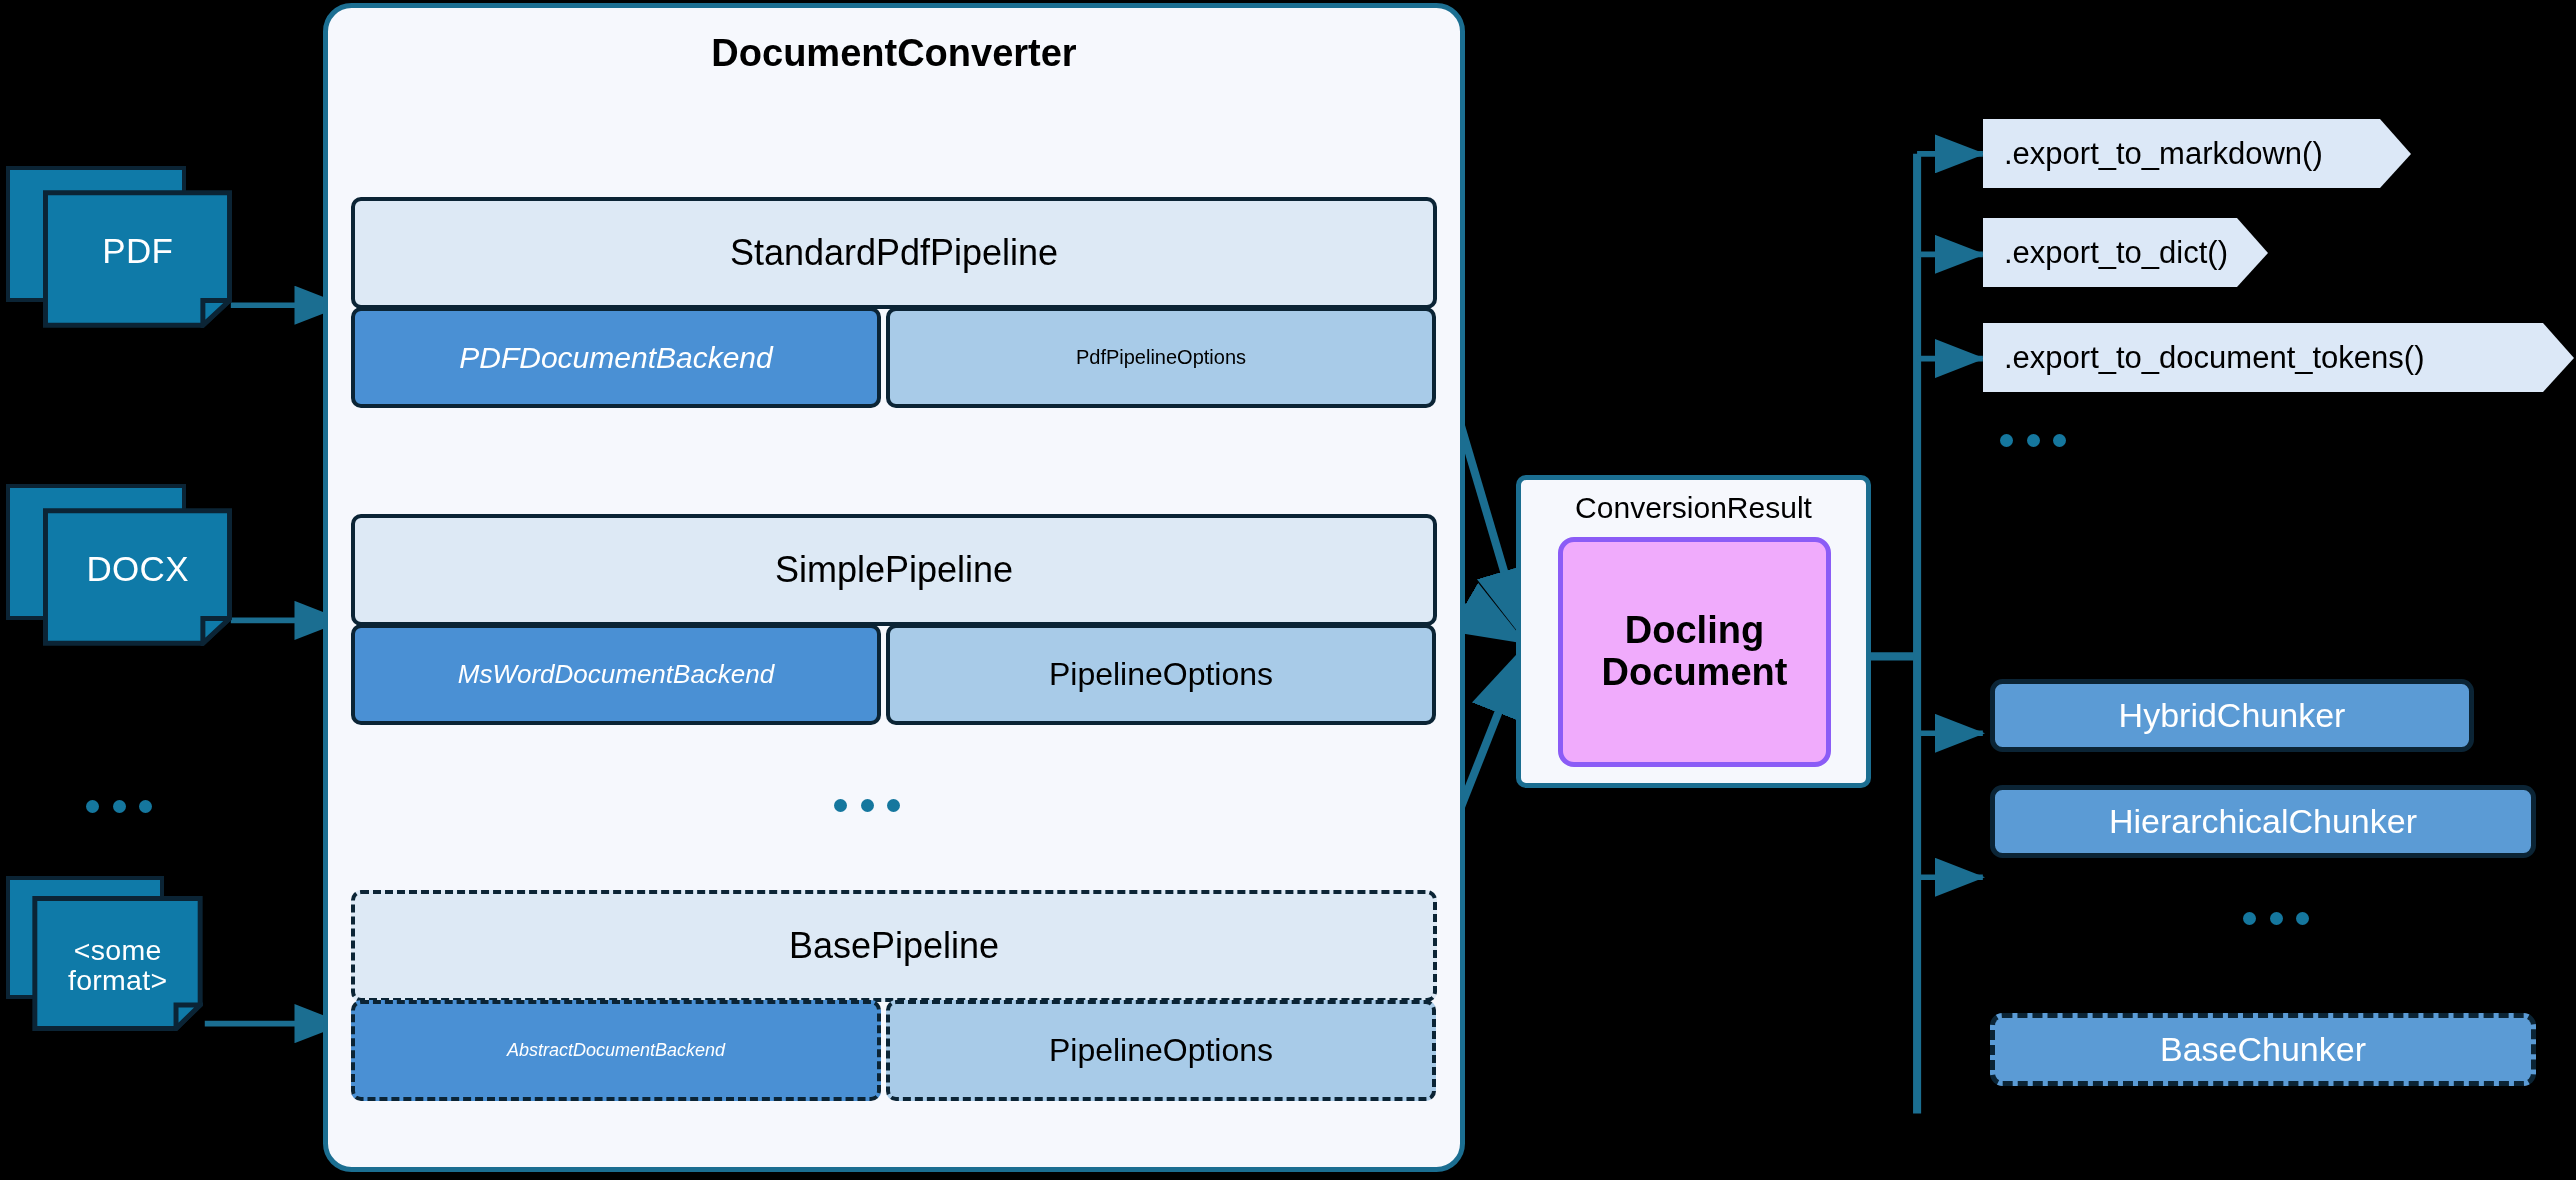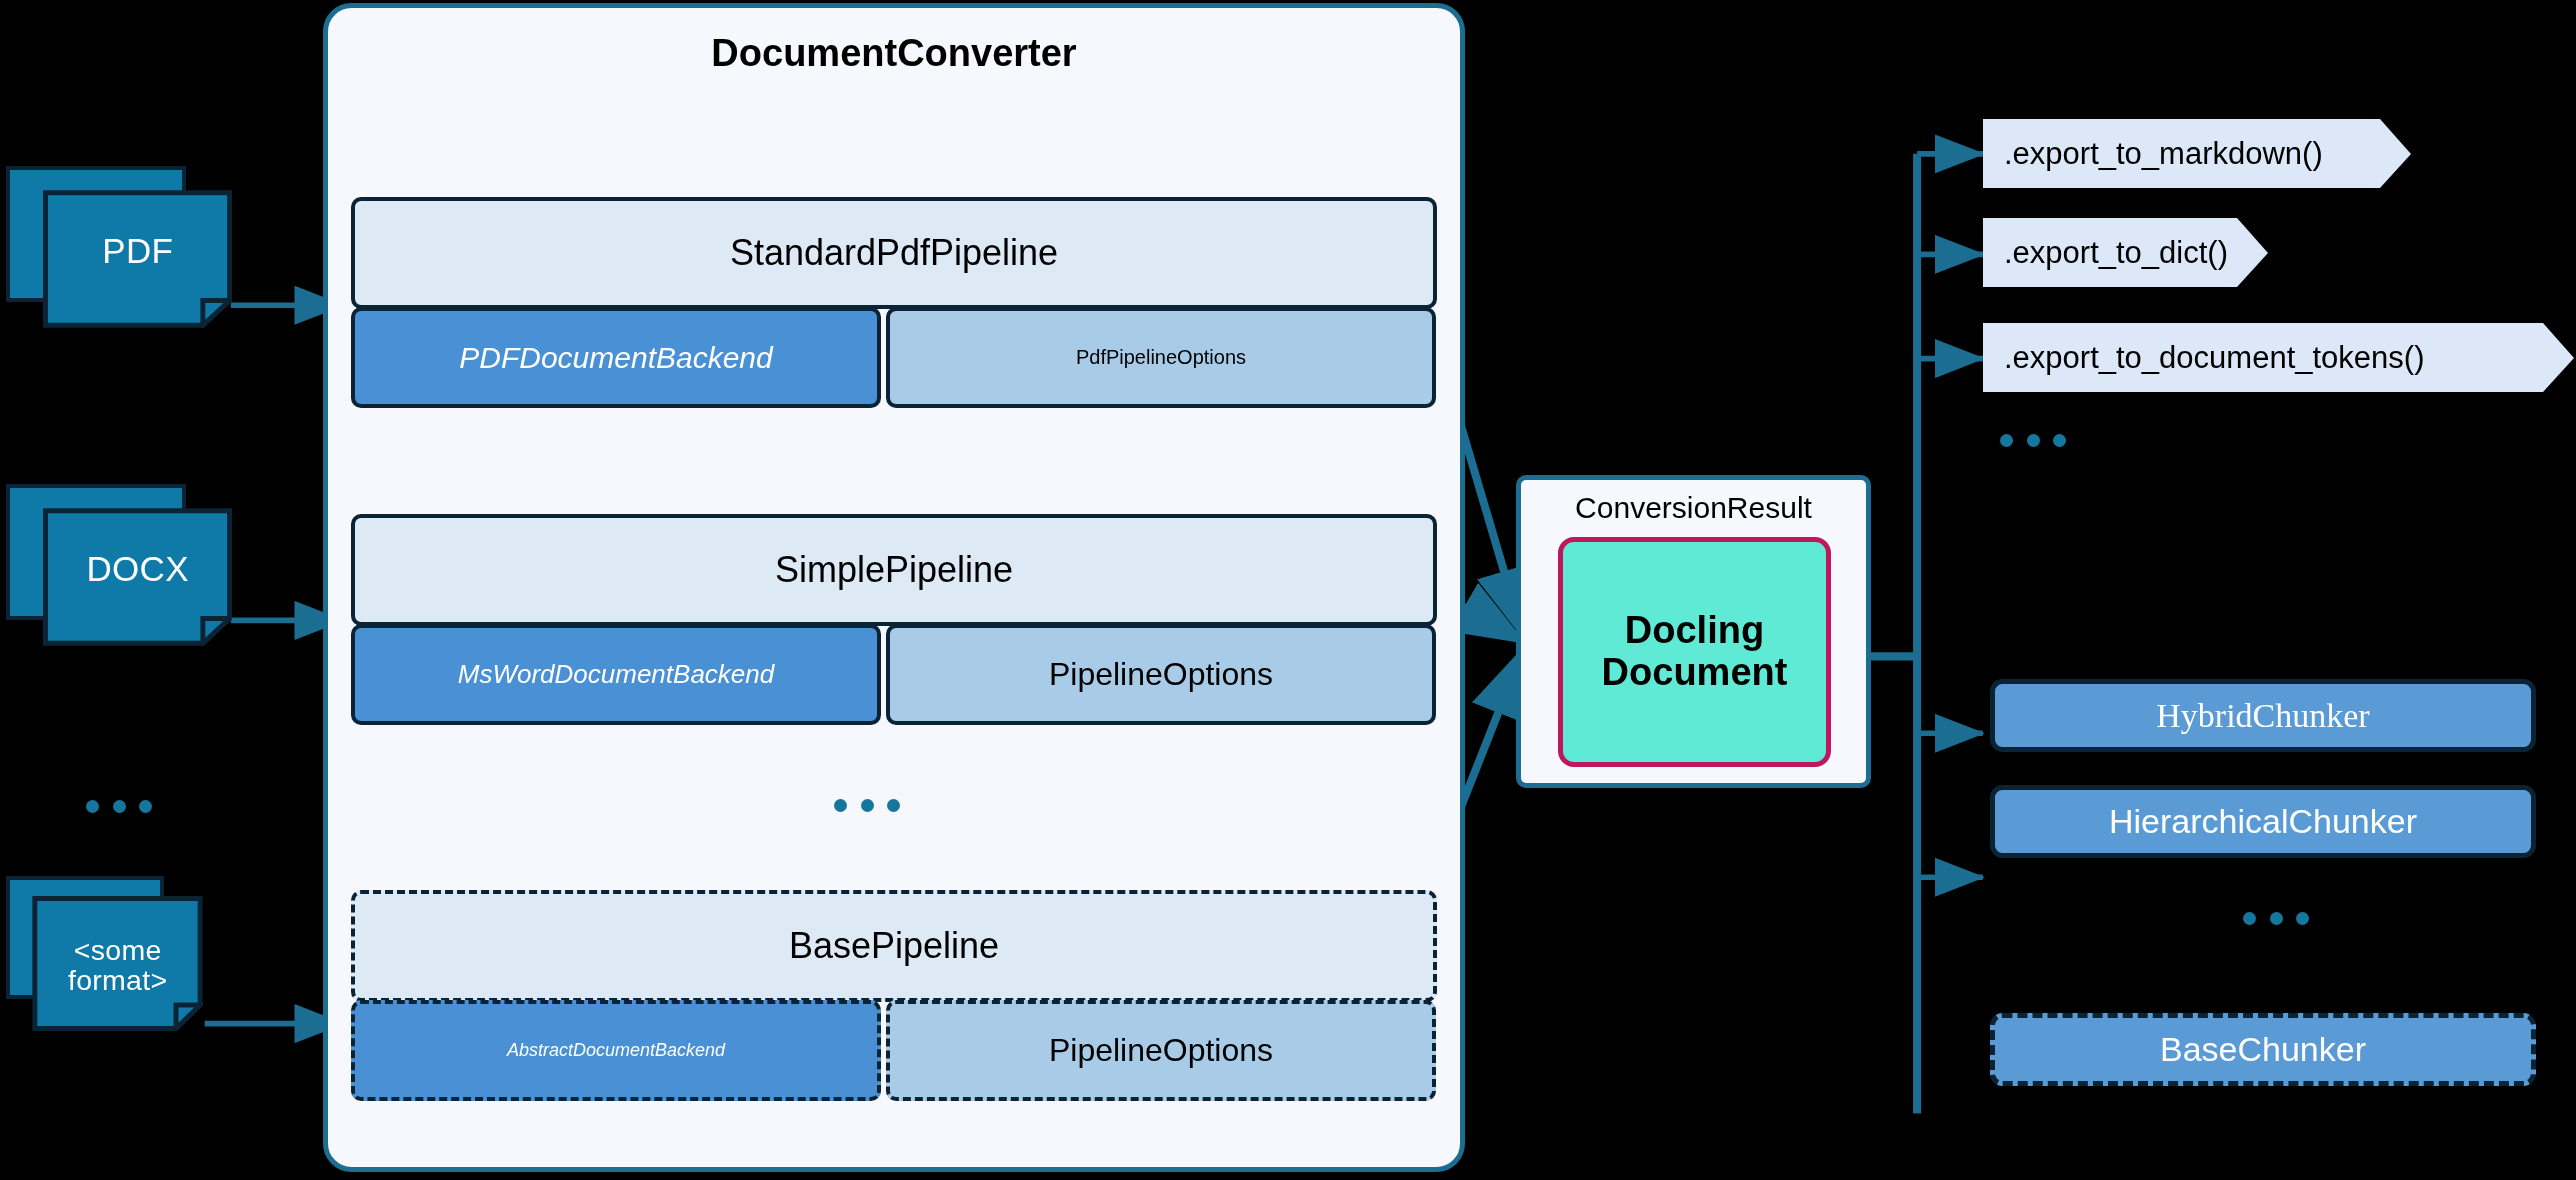--- a/index.html
+++ b/index.html
@@ -40,22 +40,22 @@
   .dashed .phead,.dashed .pbackend,.dashed .poptions{border-style:dashed;}
 
   
   .dots{position:absolute;z-index:4;display:flex;gap:13.6px;align-items:center;}
   .dots i{display:block;width:13px;height:13px;border-radius:50%;background:#15779e;}
 
   
   #cresult{position:absolute;z-index:3;background:#f6f8fd;border:5.6px solid #1b6e91;
            border-radius:10px;box-sizing:border-box;}
   #cresult-title{position:absolute;width:100%;text-align:center;color:#000;}
-  #docling{position:absolute;box-sizing:border-box;background:#5eead4;
-           border:5px solid #be185d;border-radius:16px;display:flex;
+  #docling{position:absolute;box-sizing:border-box;background:#f0abfc;
+           border:5px solid #8b5cf6;border-radius:16px;display:flex;
            align-items:center;justify-content:center;text-align:center;
            font-weight:bold;color:#000;line-height:1.1;}
 
   
   .chev{position:absolute;z-index:3;display:flex;align-items:center;
         color:#000;background:#dce8f7;}
   .chev span{display:block;white-space:nowrap;}
 
   
   .chunk{position:absolute;z-index:3;box-sizing:border-box;background:#5b9bd5;
@@ -211,21 +211,21 @@
               padding-left:21px;font-size:31px;">
     <span>.export_to_document_tokens()</span>
   </div>
 
   <div class="dots" style="left:2000px;top:434px;">
     <i></i>
       <i></i>
       <i></i>
   </div>
 
-  <div class="chunk" style="left:1990px;top:679px;width:546px;height:73px;font-size:34px;font-family:Liberation Serif, serif;">
+  <div class="chunk" style="left:1990px;top:679px;width:484px;height:73px;font-size:34px;">
     <span>HybridChunker</span>
   </div>
 
   <div class="chunk" style="left:1990px;top:785px;width:546px;height:73px;font-size:34px;">
     <span>HierarchicalChunker</span>
   </div>
 
   <div class="dots" style="left:2243px;top:912px;">
     <i></i>
       <i></i>

